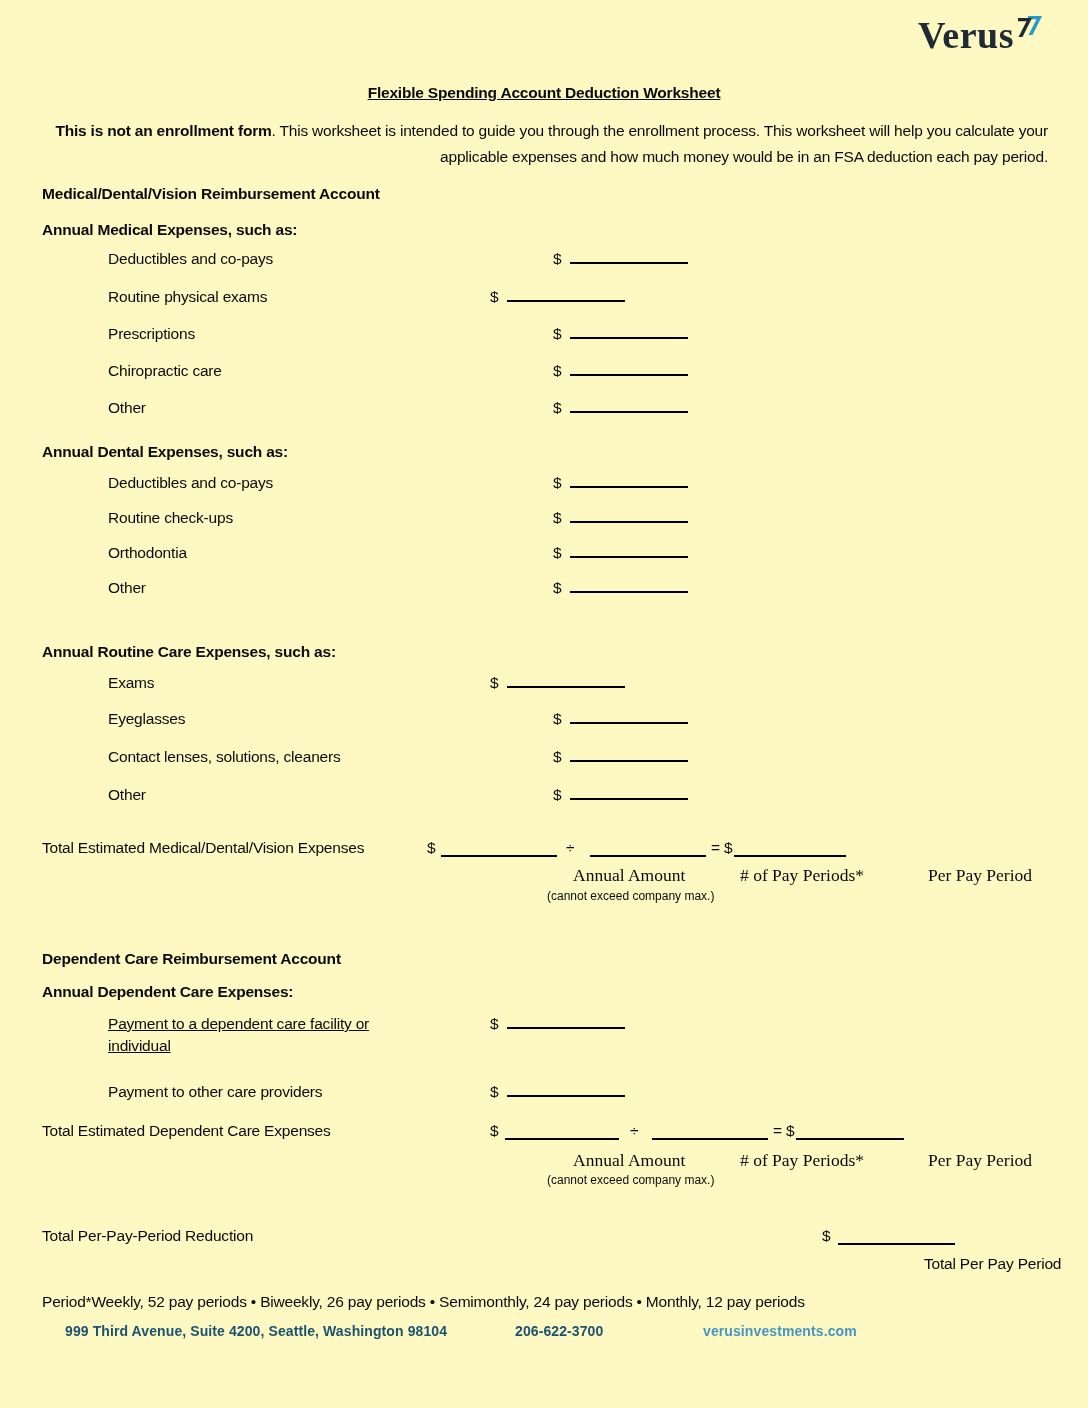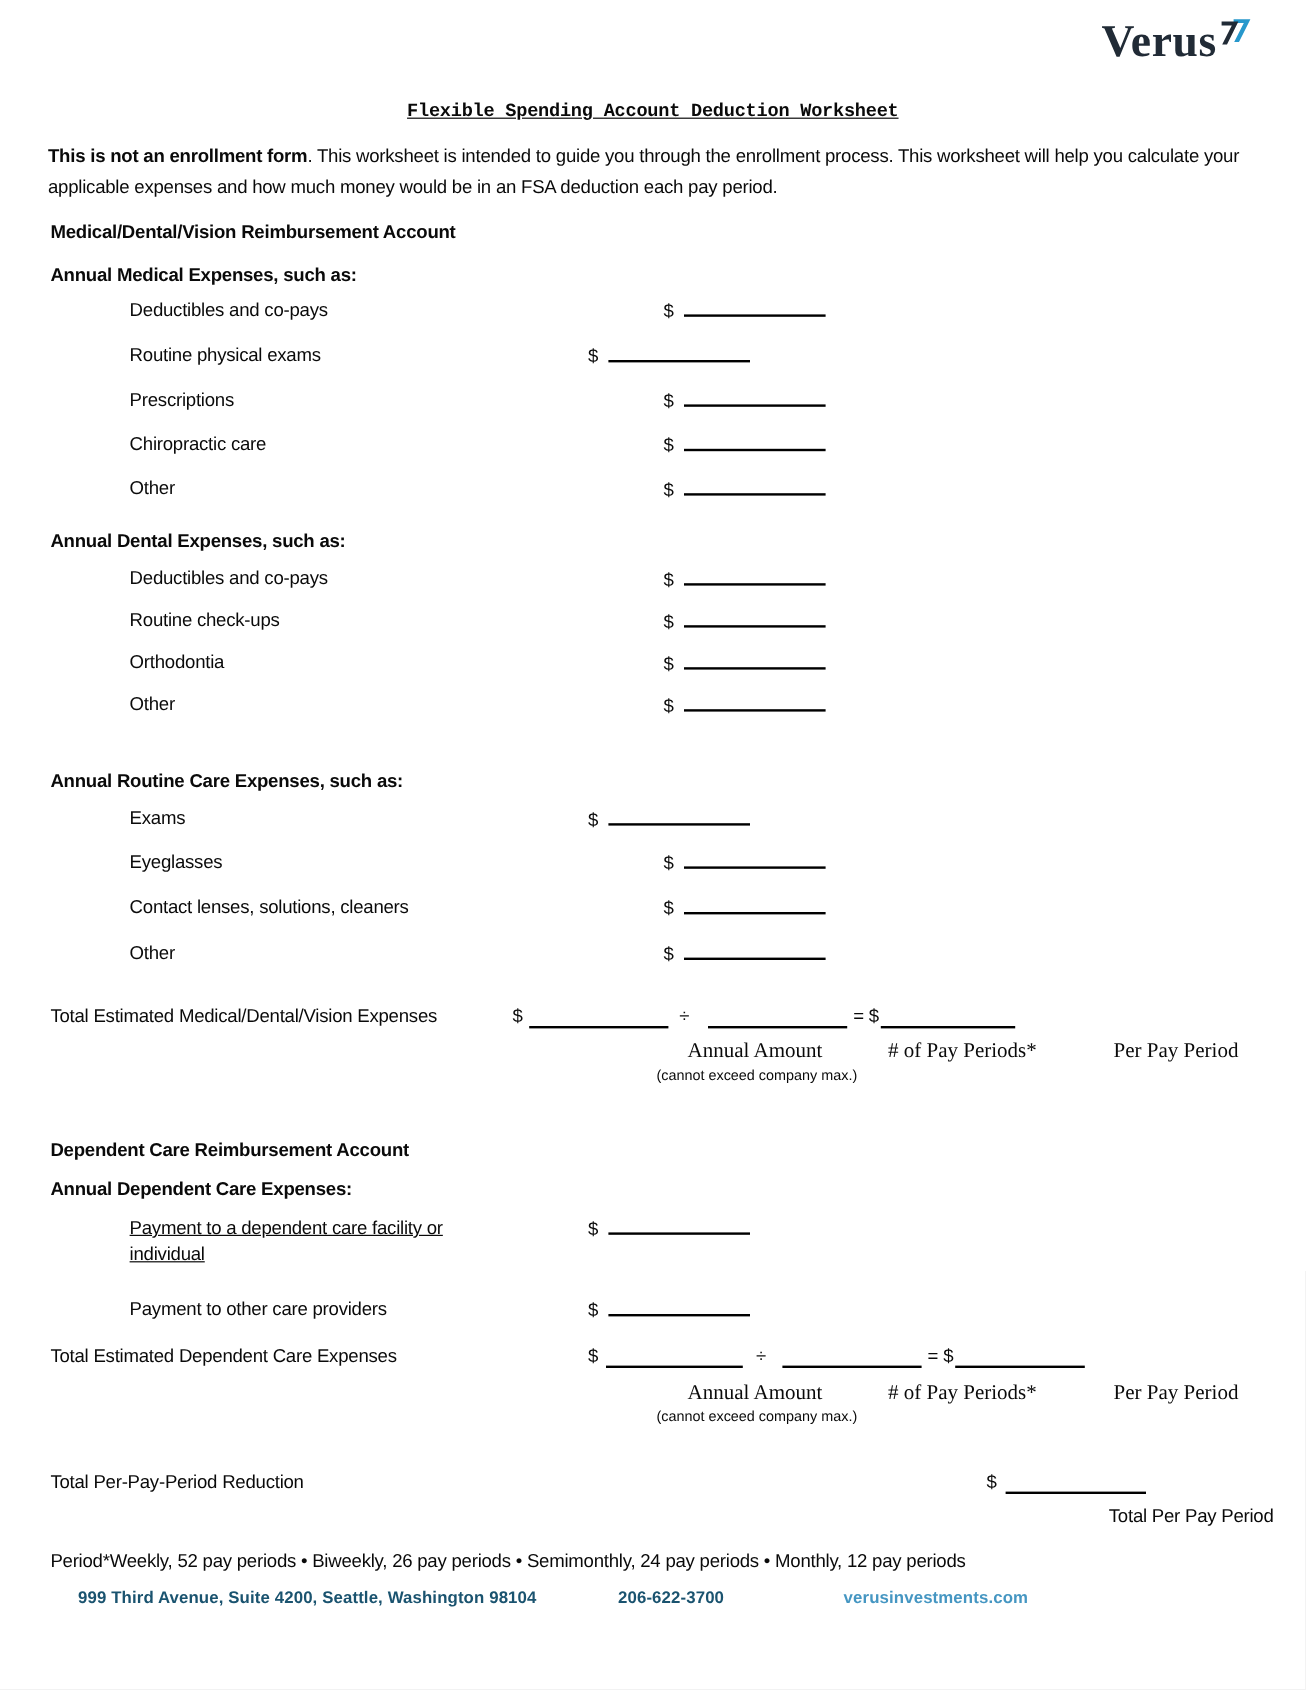--- a/index.html
+++ b/index.html
@@ -1,20 +1,20 @@
 <!DOCTYPE html>
 <html><head>
 <meta charset="utf-8">
 <style>
   html, body { margin: 0; padding: 0; background: #e8e8e8; }
   .page {
     position: relative;
     width: 1088px;
     height: 1408px;
-    background: #ffffff;
+    background: #fef9c3;
     margin: 0 auto;
     font-family: "Liberation Sans", sans-serif;
     font-size: 15.5px;
     color: #0a0a0a;
     letter-spacing: -0.2px;
     overflow: hidden;
   }
   
   .logo {
     position: absolute;
@@ -37,29 +37,28 @@
   .title {
     position: absolute;
     top: 84px;
     left: 0;
     width: 100%;
     text-align: center;
     margin: 0;
     font-size: 15.5px;
     font-weight: bold;
     text-decoration: underline;
-    font-family: Liberation Mono, monospace;
   }
   .intro {
     position: absolute;
     top: 118px;
     left: 40px;
     right: 40px;
     margin: 0;
-    text-align: left;
+    text-align: right;
     line-height: 26px;
   }
 
   
   .heading, .subheading {
     position: absolute;
     left: 42px;
     margin: 0;
     font-size: 15.5px;
     font-weight: bold;

